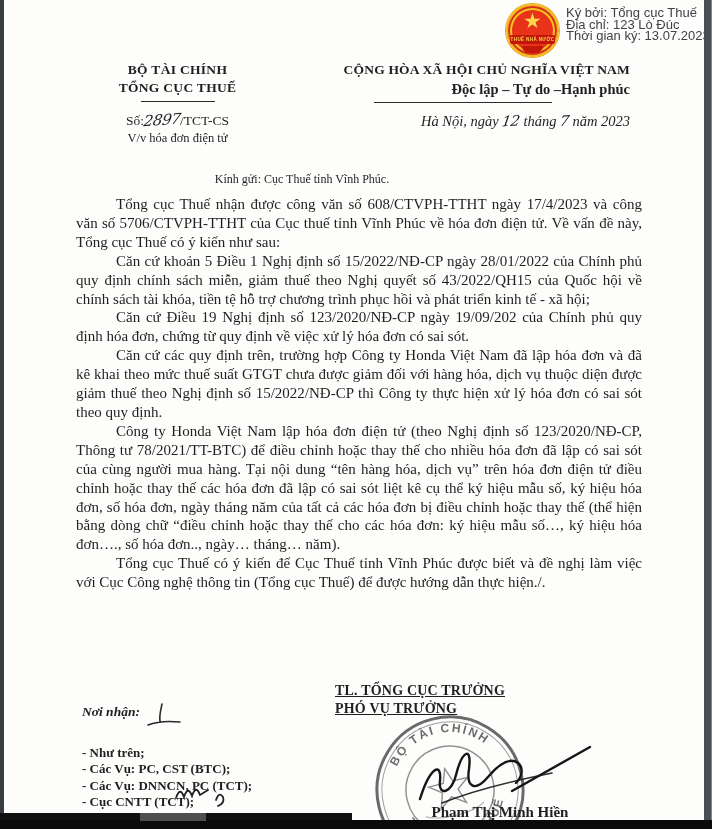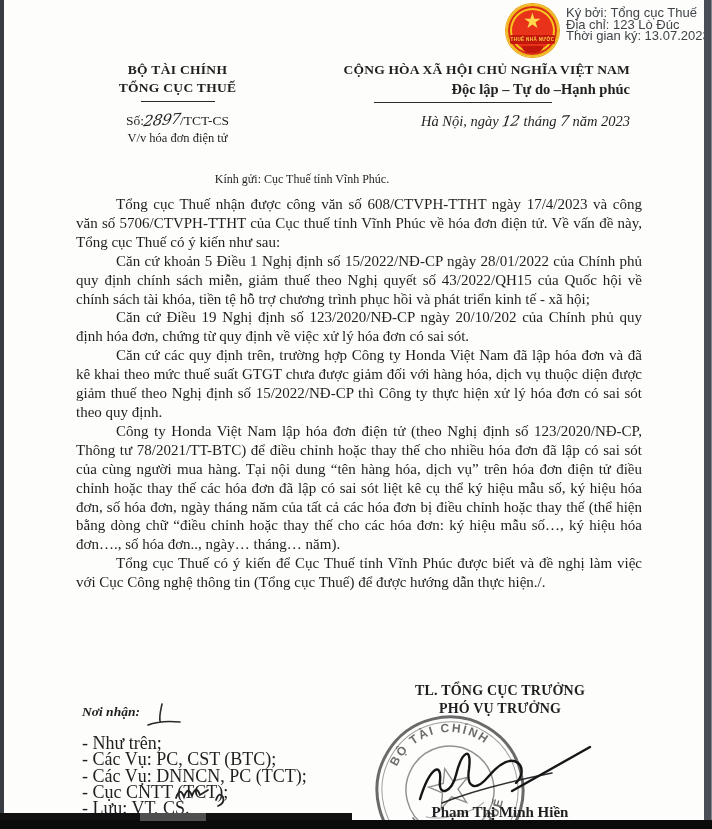--- a/index.html
+++ b/index.html
@@ -50,23 +50,23 @@
 
   
   .kinh-gui { position:absolute; left:0; width:604px; top:172px; text-align:center; font-size:12px; }
   .body-text { position:absolute; left:76px; top:195px; width:566px; }
   .body-text p { font-size:15px; line-height:18.9px; text-align:justify; text-indent:40px; }
 
   
   .noi-nhan { position:absolute; left:82px; top:702px; width:270px; }
   .noi-nhan-title { font-size:13.5px; font-weight:bold; font-style:italic; display:inline-block; }
   .hand-mark { display:inline-block; vertical-align:top; margin-left:4px; }
-  .recips { margin-top:3px; font-size:18px; line-height:16.3px; }
+  .recips { margin-top:13px; font-size:13px; line-height:16.3px;font-weight:bold; }
 
-  .sign-block { position:absolute; left:335px; top:682px; width:330px; text-align:center; z-index:5; }
+  .sign-block { position:absolute; left:335px; top:682px; width:330px; z-index:5;text-decoration:underline; }
   .sign-l1, .sign-l2, .sign-l3 { font-size:14px; font-weight:bold; letter-spacing:.2px; line-height:18px; }
   .signer-name { position:absolute; left:335px; top:804px; width:330px; text-align:center;
                  font-size:15px; font-weight:bold; z-index:6; }
 
   .stamp { position:absolute; left:372px; top:712px; width:156px; height:156px;
            transform:rotate(-14deg); opacity:.88; z-index:4; }
   .sig-scribble { position:absolute; left:412px; top:733px; width:200px; height:80px; z-index:7; }
   .luu-mark { position:absolute; left:172px; top:780px; width:70px; height:30px; }
 </style>
 </head>
@@ -106,21 +106,21 @@
       <span class="hand">7</span>
       <span>năm 2023</span>
     </div>
   </div>
 
   <div class="kinh-gui">Kính gửi: Cục Thuế tỉnh Vĩnh Phúc.</div>
 
   <div class="body-text">
     <p>Tổng cục Thuế nhận được công văn số 608/CTVPH-TTHT ngày 17/4/2023 và công văn số 5706/CTVPH-TTHT của Cục thuế tỉnh Vĩnh Phúc về hóa đơn điện tử. Về vấn đề này, Tổng cục Thuế có ý kiến như sau:</p>
     <p>Căn cứ khoản 5 Điều 1 Nghị định số 15/2022/NĐ-CP ngày 28/01/2022 của Chính phủ quy định chính sách miễn, giảm thuế theo Nghị quyết số 43/2022/QH15 của Quốc hội về chính sách tài khóa, tiền tệ hỗ trợ chương trình phục hồi và phát triển kinh tế - xã hội;</p>
-    <p>Căn cứ Điều 19 Nghị định số 123/2020/NĐ-CP ngày 20/10/202 của Chính phủ quy định hóa đơn, chứng từ quy định về việc xử lý hóa đơn có sai sót.</p>
+    <p>Căn cứ Điều 19 Nghị định số 123/2020/NĐ-CP ngày 19/09/202 của Chính phủ quy định hóa đơn, chứng từ quy định về việc xử lý hóa đơn có sai sót.</p>
     <p>Căn cứ các quy định trên, trường hợp Công ty Honda Việt Nam đã lập hóa đơn và đã kê khai theo mức thuế suất GTGT chưa được giảm đối với hàng hóa, dịch vụ thuộc diện được giảm thuế theo Nghị định số 15/2022/NĐ-CP thì Công ty thực hiện xử lý hóa đơn có sai sót theo quy định.</p>
     <p>Công ty Honda Việt Nam lập hóa đơn điện tử (theo Nghị định số 123/2020/NĐ-CP, Thông tư 78/2021/TT-BTC) để điều chỉnh hoặc thay thế cho nhiều hóa đơn đã lập có sai sót của cùng người mua hàng. Tại nội dung “tên hàng hóa, dịch vụ” trên  hóa đơn điện tử điều chỉnh hoặc thay thế các hóa đơn đã lập có sai sót liệt kê cụ thể ký hiệu mẫu số, ký hiệu hóa đơn, số hóa đơn, ngày tháng năm của tất cả các hóa đơn bị điều chỉnh hoặc thay thế (thể hiện bằng dòng chữ “điều chỉnh hoặc thay thế cho các hóa đơn: ký hiệu mẫu số…, ký hiệu hóa đơn…., số hóa đơn.., ngày… tháng… năm).</p>
     <p>Tổng cục Thuế có ý kiến để Cục Thuế tỉnh Vĩnh Phúc được biết và đề nghị làm việc với Cục Công nghệ thông tin (Tổng cục Thuế) để được hướng dẫn thực hiện./.</p>
   </div>
 
   <div class="noi-nhan">
     <span class="noi-nhan-title">Nơi nhận:</span><span class="hand-mark"><svg width="42" height="26" viewBox="0 0 42 26">
           <path d="M18,2 C17,7 15,14 16,19 M4,23 C14,19 26,19 36,20" fill="none" stroke="#2a2a2a" stroke-width="1.6" stroke-linecap="round"></path>
         </svg></span>
     <div class="recips">

